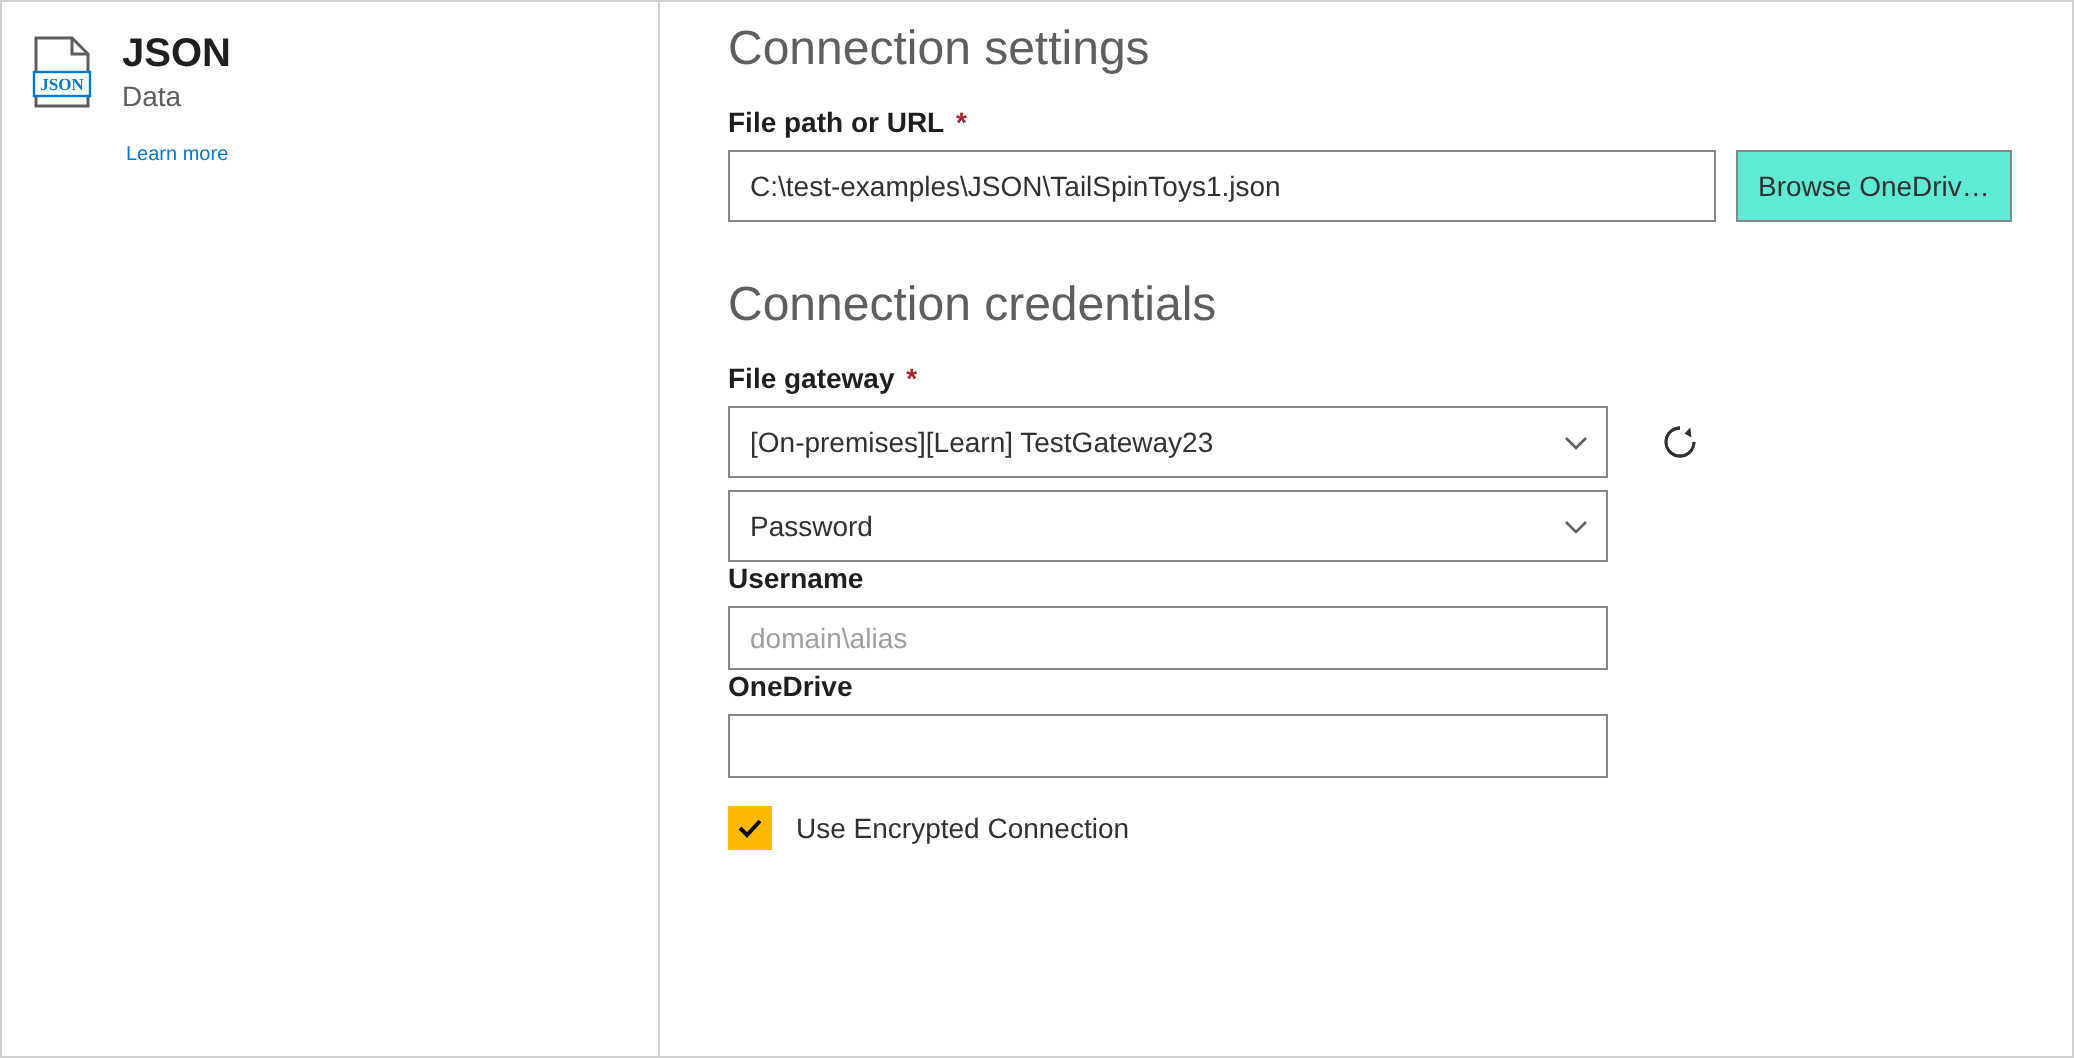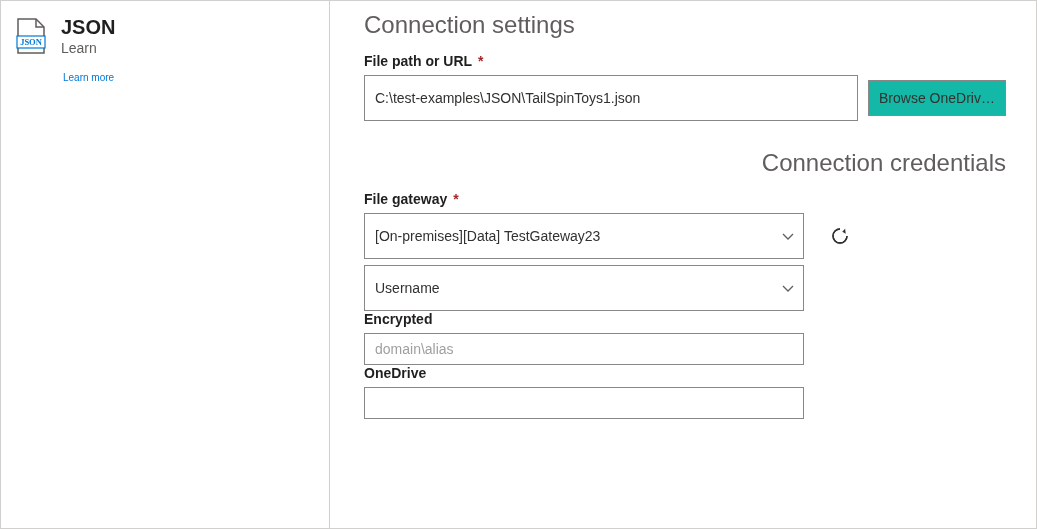--- a/index.html
+++ b/index.html
@@ -60,57 +60,56 @@
       padding: 10px 30px 20px 34px;
     }
     .section-heading {
       font-size: 24px;
       font-weight: 400;
       color: #605e5c;
       margin-bottom: 14px;
     }
     .section-heading.mt {
       margin-top: 28px;
-      text-align: right;
     }
     .field-label {
       font-size: 14px;
       font-weight: 600;
       color: #201f1e;
       margin-bottom: 6px;
       display: block;
     }
     .req {
       color: #a4262c;
       margin-left: 2px;
     }
     .row {
       display: flex;
       align-items: center;
       gap: 10px;
       margin-bottom: 6px;
     }
     .text-input, .select-box, .password-input {
-      height: 46px;
+      height: 36px;
       border: 1px solid #8a8886;
       padding: 0 10px;
       font-size: 14px;
       font-family: inherit;
       color: #323130;
       background: #fff;
       outline: none;
     }
     .text-input {
       width: 494px;
     }
     .browse-btn {
       height: 36px;
       padding: 0 10px;
       border: 1px solid #8a8886;
-      background: #14b8a6;
+      background: #5eead4;
       font-size: 14px;
       font-family: inherit;
       color: #323130;
       cursor: pointer;
       width: 138px;
       text-align: left;
       overflow: hidden;
       white-space: nowrap;
       text-overflow: ellipsis;
     }
@@ -183,21 +182,21 @@
   <div class="left-panel">
     <div class="connector-header">
       <svg class="connector-icon" viewBox="0 0 32 36">
         <path d="M3 1 H21 L29 9 V35 H3 Z" fill="none" stroke="#605e5c" stroke-width="1.5"></path>
         <path d="M21 1 V9 H29" fill="none" stroke="#605e5c" stroke-width="1.5"></path>
         <rect x="2" y="18" width="28" height="12" fill="#fff" stroke="#0078d4" stroke-width="1.2"></rect>
         <text x="16" y="27" text-anchor="middle" font-size="8.5" font-family="Segoe UI" font-weight="600" fill="#0078d4">JSON</text>
       </svg>
       <div>
         <div class="connector-title">JSON</div>
-        <div class="connector-sub">Learn</div>
+        <div class="connector-sub">Data</div>
       </div>
     </div>
     <a class="learn-more">Learn more</a>
   </div>
 
   <div class="right-panel">
     <div class="section-heading">Connection settings</div>
 
     <div class="field-block">
       <label class="field-label">
@@ -210,51 +209,59 @@
     </div>
 
     <div class="section-heading mt">Connection credentials</div>
 
     <div class="field-block">
       <label class="field-label">
         <span>File gateway</span><span class="req"> *</span>
       </label>
       <div class="row">
         <div class="select-box">
-          <span class="val">[On-premises][Data] TestGateway23</span>
+          <span class="val">[On-premises][Learn] TestGateway23</span>
           <svg class="chevron" viewBox="0 0 14 14">
               <path d="M2 5 L7 10 L12 5" fill="none" stroke="#605e5c" stroke-width="1.3"></path>
             </svg>
         </div>
         <button class="refresh-btn">
           <svg width="20" height="20" viewBox="0 0 20 20">
             <path d="M10 3 A7 7 0 1 0 17 10" fill="none" stroke="#323130" stroke-width="1.4"></path>
             <path d="M17 3 L17 10 L10 10" fill="none" stroke="none"></path>
             <path d="M14 3 L17 7 L13 7 Z" fill="#323130" transform="rotate(30 15 5)"></path>
             <path d="M10 3 A7 7 0 1 0 17 10" fill="none" stroke="#323130" stroke-width="1.4"></path>
             <polyline points="13,2 17,5 13,8" fill="none" stroke="none"></polyline>
             <path d="M16.5 6 L17 10 M17 10 A7 7 0 1 1 10 3" fill="none" stroke="none"></path>
           </svg>
         </button>
       </div>
     </div>
 
     <div class="field-block">
       <div class="select-box">
-        <span class="val">Username</span>
+        <span class="val">Password</span>
         <svg class="chevron" viewBox="0 0 14 14">
             <path d="M2 5 L7 10 L12 5" fill="none" stroke="#605e5c" stroke-width="1.3"></path>
           </svg>
       </div>
     </div>
 
     <div class="field-block">
-      <label class="field-label">Encrypted</label>
+      <label class="field-label">Username</label>
       <input type="text" class="username-input" placeholder="domain\alias" style="">
     </div>
 
     <div class="field-block">
       <label class="field-label">OneDrive</label>
       <input type="password" class="password-input" value="" style="">
     </div>
 
+    <div class="checkbox-row">
+      <div class="checkbox">
+        <svg class="check-mark" viewBox="0 0 14 14">
+          <path d="M2 7 L5.5 10.5 L12 3.5" fill="none" stroke="#000" stroke-width="2"></path>
+        </svg>
+      </div>
+      <span class="checkbox-label">Use Encrypted Connection</span>
+    </div>
   </div>
 </div>
 
 </body></html>

